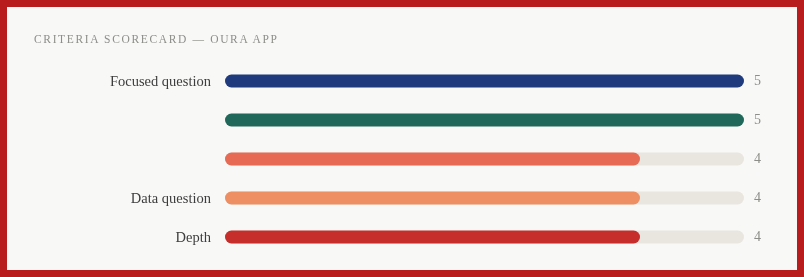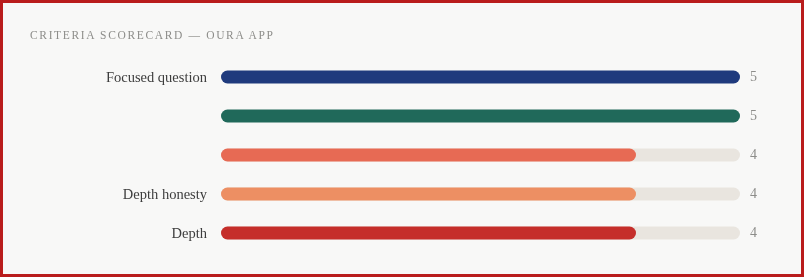--- a/index.html
+++ b/index.html
@@ -13,21 +13,21 @@
     font-family: "Liberation Serif", "DejaVu Serif", serif;
     overflow: hidden;
   }
 
   #scorecard-card {
     position: relative;
     box-sizing: border-box;
     width: 804px;
     height: 277px;
     background: #f8f8f7;
-    border: 3px solid #b91c1c;
+    border: 7px solid #b91c1c;
     overflow: hidden;
   }
 
   #chart-title {
     position: absolute;
     left: 27px;
     top: 25px;
     font-family: "Liberation Serif", "DejaVu Serif", serif;
     font-size: 11.5px;
     letter-spacing: 1.65px;
@@ -125,21 +125,21 @@
     </div>
 
     <div class="chart-row">
       <div class="bar-track" style="background: rgb(233, 229, 223);">
         <div class="bar-fill" style="width:80%;background:#e76a54;"></div>
       </div>
       <div class="row-value">4</div>
     </div>
 
     <div class="chart-row">
-      <div class="row-label">Depth honesty</div>
+      <div class="row-label">Data question</div>
       <div class="bar-track" style="background: rgb(233, 229, 223);">
         <div class="bar-fill" style="width:80%;background:#ed8f63;"></div>
       </div>
       <div class="row-value">4</div>
     </div>
 
     <div class="chart-row">
       <div class="row-label">Depth</div>
       <div class="bar-track" style="background: rgb(233, 229, 223);">
         <div class="bar-fill" style="width:80%;background:#c52e2a;"></div>

